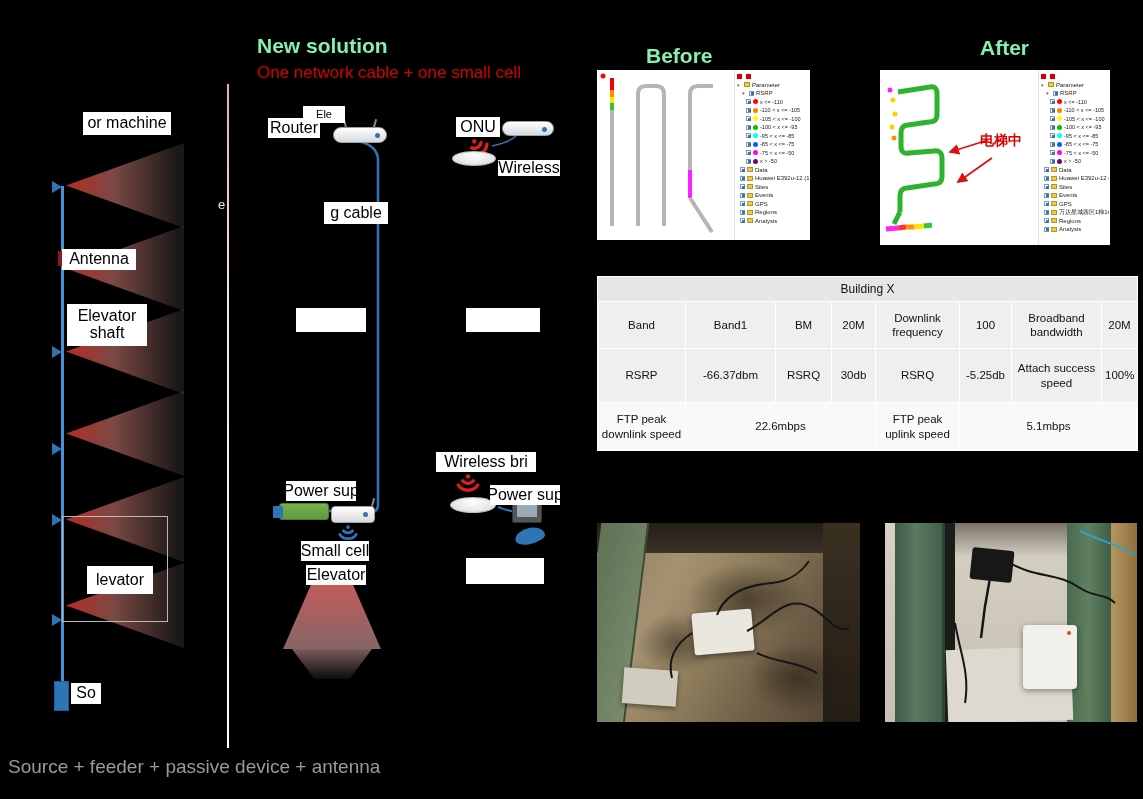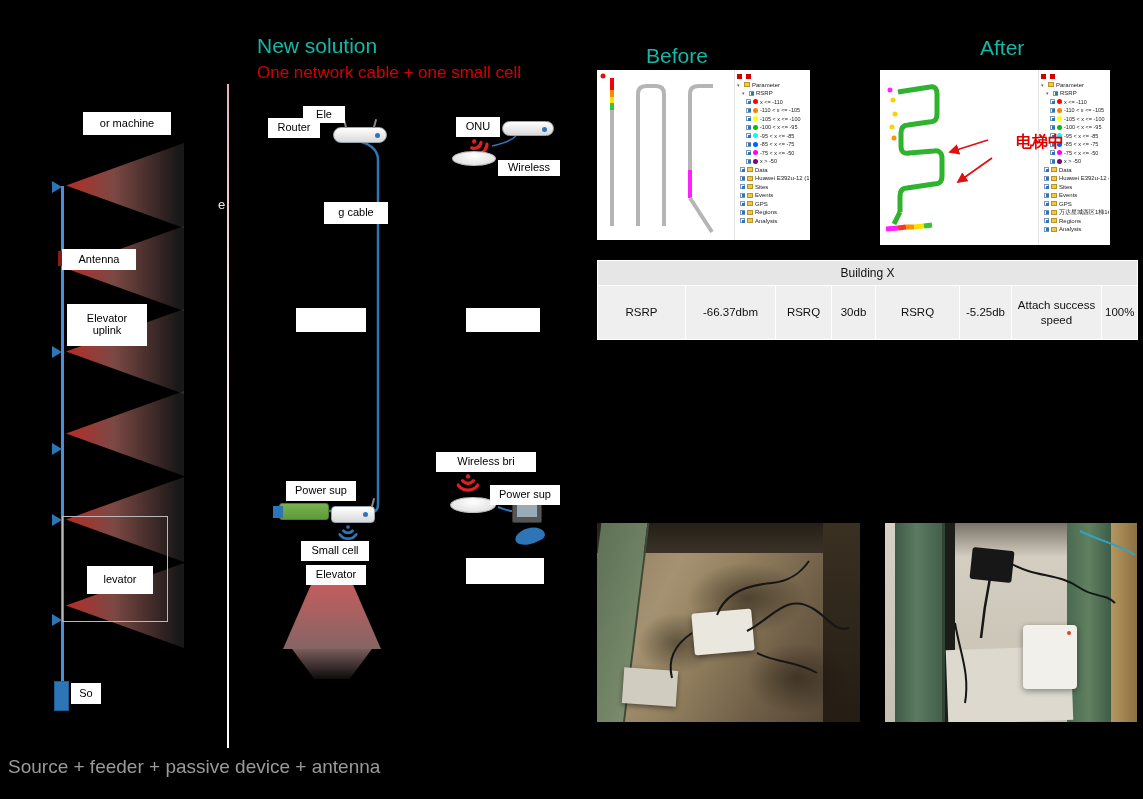--- a/index.html
+++ b/index.html
@@ -1,26 +1,26 @@
 <!DOCTYPE html>
 <html><head>
 <meta charset="utf-8">
 <style>
   *{margin:0;padding:0;box-sizing:border-box;}
   html,body{width:1143px;height:799px;}
   body{background:#000;font-family:"Liberation Sans",sans-serif;position:relative;overflow:hidden;}
 
   
-  .label-box{position:absolute;background:#fff;color:#000;font-size:11px;line-height:1.05;
+  .label-box{position:absolute;background:#fff;color:#000;font-size:16px;line-height:1.05;
     display:flex;align-items:center;justify-content:center;text-align:center;
     padding:2px 3px;white-space:nowrap;z-index:6;}
   .label-col{flex-direction:column;white-space:normal;}
 
   
-  .red-title{position:absolute;color:#14b8a6;font-weight:normal;font-size:21px;z-index:6;}
+  .red-title{position:absolute;color:#86efac;font-weight:bold;font-size:21px;z-index:6;}
   .red-sub{position:absolute;color:#d40000;font-size:17px;z-index:6;}
 
   
   .beam{position:absolute;left:66px;width:118px;height:85px;z-index:1;
     background:linear-gradient(to right, rgba(191,47,41,0.95), rgba(226,132,124,0.55) 40%, rgba(250,235,235,0.10) 95%);
     clip-path:polygon(0 50%,100% 0,100% 100%);}
   .feeder-line{position:absolute;left:61px;top:186px;width:3px;height:498px;background:#4a90d9;z-index:2;}
   .feed-arrow{position:absolute;left:52px;width:0;height:0;z-index:3;
     border-top:6px solid transparent;border-bottom:6px solid transparent;border-left:10px solid #2e75b6;}
   .car-outline{position:absolute;left:62px;top:516px;width:106px;height:106px;border:1px solid #b9b9b9;z-index:2;}
@@ -62,37 +62,37 @@
     clip-path:polygon(32% 0,68% 0,100% 100%,0% 100%);}
   .cone2{position:absolute;left:292px;top:649px;width:80px;height:30px;z-index:1;
     background:linear-gradient(to bottom, rgba(243,183,183,0.5), rgba(255,240,240,0.05));
     clip-path:polygon(0 0,100% 0,72% 100%,28% 100%);}
 
   
   .map-panel{position:absolute;background:#fff;z-index:5;overflow:hidden;}
   .before-panel{left:597px;top:70px;width:213px;height:170px;}
   .after-panel{left:880px;top:70px;width:230px;height:175px;}
   .map-svg{position:absolute;left:0;top:0;}
-  .annotation{position:absolute;left:100px;top:62px;color:#dd0000;font-weight:bold;font-size:16px;z-index:3;margin-left:36px;}
+  .annotation{position:absolute;left:100px;top:62px;color:#dd0000;font-weight:bold;font-size:14px;z-index:3;}
   .legend{position:absolute;top:0;right:0;bottom:0;width:76px;background:#fff;border-left:1px solid #e4e4e4;
     padding:2px 1px 0 2px;overflow:hidden;z-index:2;}
   .lg-row{display:flex;align-items:center;gap:2px;height:8.5px;font-size:6px;color:#222;white-space:nowrap;overflow:hidden;}
   .lg-t{font-size:6px;}
   .lg-ranges .lg-row{padding-left:9px;}
   .lg-ranges .lg-t{font-size:5.5px;}
   .lg-tree .lg-row{padding-left:3px;}
   .cb{width:5px;height:5px;border:1px solid #7a9ab8;background:#fff;flex:0 0 auto;position:relative;}
   .cb.ck::after{content:"";position:absolute;left:0.5px;top:0.5px;width:3px;height:3px;background:#2e75b6;}
   .dot{width:5px;height:5px;border-radius:50%;flex:0 0 auto;}
   .fold{width:6px;height:5px;background:#f4c842;border:1px solid #b8912a;flex:0 0 auto;}
   .tw{color:#666;font-size:5px;width:5px;flex:0 0 auto;}
   .tb-ic{width:5px;height:5px;background:#d40000;margin-right:2px;flex:0 0 auto;}
 
   
-  .kpi{position:absolute;left:597px;top:260px;width:540px;border-collapse:collapse;table-layout:fixed;z-index:5;}
+  .kpi{position:absolute;left:597px;top:276px;width:540px;border-collapse:collapse;table-layout:fixed;z-index:5;}
   .kpi td{border:1px solid #fff;text-align:center;vertical-align:middle;font-size:11.5px;color:#111;
     padding:2px 3px;overflow:hidden;line-height:1.25;}
   .kpi .tt td{background:#e6e6e6;height:25px;font-size:12px;}
   .kpi tr.ra td{background:#efefef;}
   .kpi tr.rb td{background:#f9f9f9;}
   .kpi tr.h1 td{height:47px;} .kpi tr.h2 td{height:28px;} .kpi tr.h3 td{height:54px;} .kpi tr.h4 td{height:48px;}
 
   
   .photo{position:absolute;overflow:hidden;z-index:5;background:#555;}
   .photo1{left:597px;top:523px;width:263px;height:199px;}
@@ -146,21 +146,21 @@
 
   <div class="label-box" style="left:83px;top:112px;width:88px;height:23px">
       <span>or machine</span>
     </div>
   <div class="antenna-tick"></div>
   <div class="label-box" style="left:62px;top:249px;width:74px;height:21px">
       <span>Antenna</span>
     </div>
   <div class="label-box label-col" style="left:67px;top:304px;width:80px;height:42px">
     <span>Elevator</span>
-    <span>uplink</span>
+    <span>shaft</span>
   </div>
   <div class="label-box" style="left:87px;top:566px;width:66px;height:28px">
       <span>levator</span>
     </div>
   <div class="source-box"></div>
   <div class="label-box" style="left:71px;top:683px;width:30px;height:21px">
       <span>So</span>
     </div>
   <div class="stray-e">e</div>
   <div class="caption">Source + feeder + passive device + antenna</div>
@@ -533,29 +533,45 @@
       <col style="width:44px">
     <col style="width:84px">
       <col style="width:52px">
       <col style="width:90px">
       <col style="width:36px">
   </colgroup>
   <tbody>
   <tr class="tt">
     <td colspan="8">Building X</td>
   </tr>
+  <tr class="ra h1">
+    <td>Band</td>
+        <td>Band1</td>
+    <td>BM</td>
+        <td>20M</td>
+    <td>Downlink frequency</td>
+        <td>100</td>
+    <td>Broadband bandwidth</td>
+        <td>20M</td>
+  </tr>
   <tr class="ra h3">
     <td>RSRP</td>
         <td>-66.37dbm</td>
     <td>RSRQ</td>
         <td>30db</td>
     <td>RSRQ</td>
         <td>-5.25db</td>
     <td>Attach success speed</td>
         <td>100%</td>
+  </tr>
+  <tr class="rb h4">
+    <td>FTP peak downlink speed</td>
+    <td colspan="3">22.6mbps</td>
+    <td>FTP peak uplink speed</td>
+    <td colspan="3">5.1mbps</td>
   </tr>
   </tbody>
 </table>
 
 <div class="photo photo1">
   <div class="p1-base"></div>
   <div class="p1-top"></div>
   <div class="p1-left-green"></div>
   <div class="p1-right-dark"></div>
   <div class="p1-grime1"></div>

